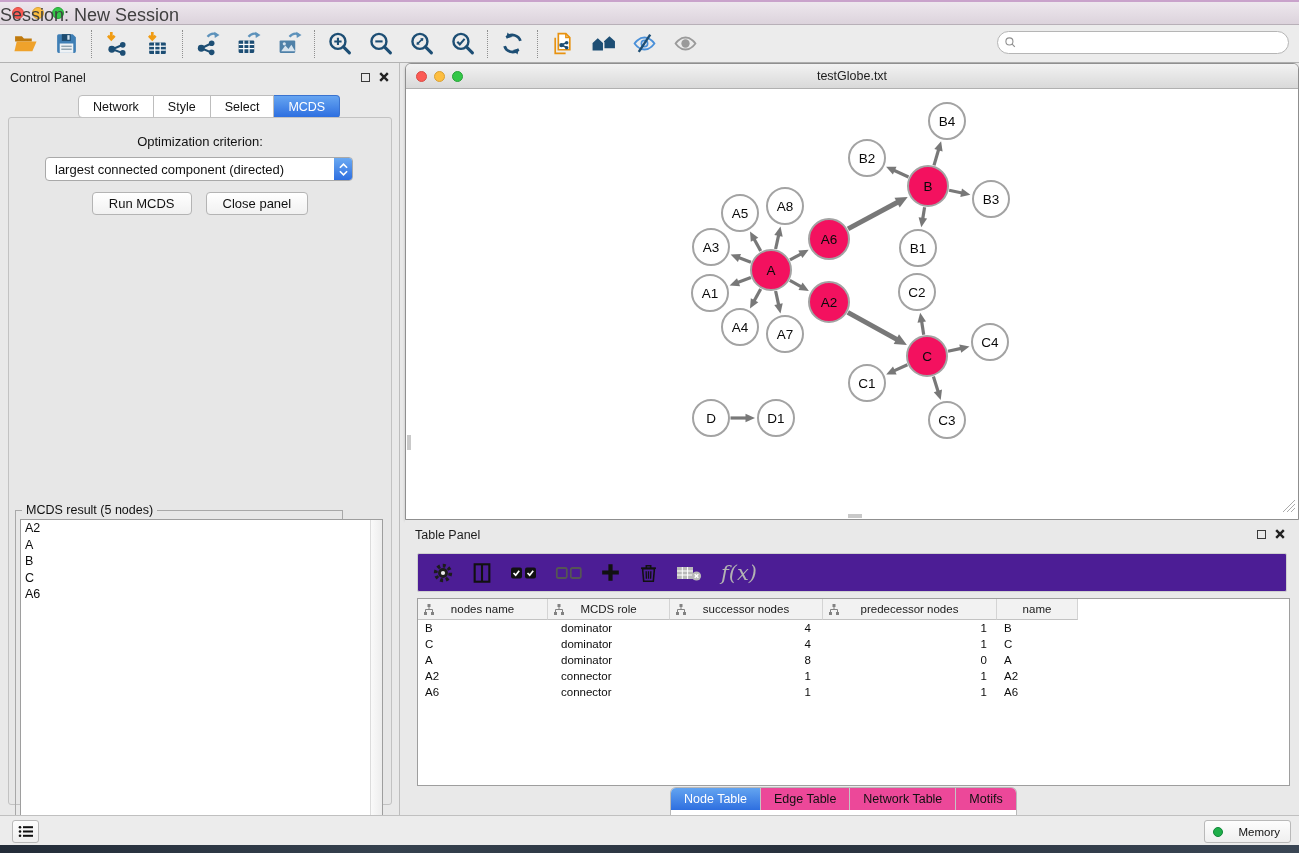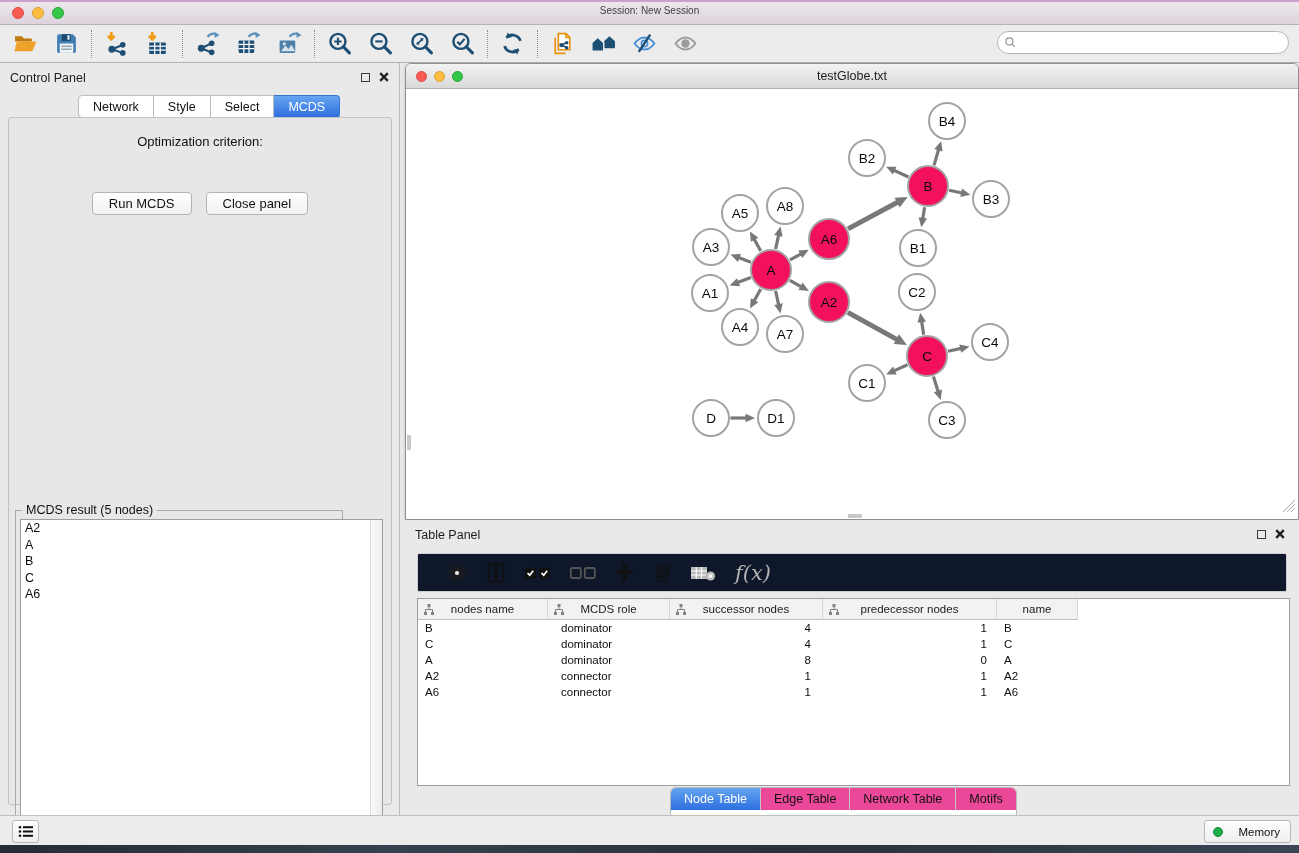--- a/index.html
+++ b/index.html
@@ -9,22 +9,22 @@
 
   
   .titlebar { position:absolute; left:0; top:0; width:1299px; height:25px;
     background:linear-gradient(#efe9ef,#dcd3dc); border-bottom:1px solid #b8b0b8; }
   .titlebar::before { content:""; position:absolute; left:0; top:0; width:100%; height:2px; background:#c9a2cb; }
   .lights { position:absolute; left:12px; top:7px; display:flex; gap:8px; }
   .light { width:12px; height:12px; border-radius:50%; }
   .light.red { background:#fc5a54; border:0.5px solid #d94c45; }
   .light.yellow { background:#fdbe40; border:0.5px solid #d9a133; }
   .light.green { background:#33c748; border:0.5px solid #27a338; }
-  .titlebar .title { position:absolute; left:0; right:0; top:5px; text-align:center;
-    font-size:10px; color:#3f3f3f; }
+  .titlebar .title { position:absolute; left:0; right:0; top:5px; text-align:left;
+    font-size:18px; color:#3f3f3f; }
 
   
   .toolbar { position:absolute; left:0; top:25px; width:1299px; height:38px; background:#ececec;
     border-bottom:1px solid #b2b2b2; display:flex; align-items:center; padding-left:12px; }
   .tb-group { display:flex; align-items:center; gap:14px; }
   .tb-sep { width:0; height:28px; border-left:1px dotted #8f8f8f; margin:0 11px; }
   .tb-icon { width:27px; height:27px; display:flex; align-items:center; justify-content:center; cursor:default; }
   .tb-icon svg { width:25px; height:25px; }
   .search-wrap { position:absolute; right:10px; top:6px; width:292px; height:23px; }
   .search-input { width:100%; height:100%; border:1px solid #b5b5b5; border-radius:12px; background:#fff;
@@ -80,22 +80,22 @@
   .net-titlebar .lights { left:10px; top:7px; gap:7px; }
   .net-titlebar .light { width:11px; height:11px; }
   .net-title { position:absolute; left:0; right:0; top:5px; text-align:center; font-size:12.5px; color:#1d1d1d; }
   .net-canvas { position:absolute; left:0; top:25px; width:892px; height:430px; background:#fff; overflow:hidden; }
   .resize-grip { position:absolute; right:2px; bottom:2px; }
   .edge-grip-left { position:absolute; left:1px; top:371px; width:4px; height:15px; background:#c9c9c9; }
   .edge-grip-bottom { position:absolute; left:442px; bottom:1px; width:14px; height:4px; background:#c9c9c9; }
 
   
   .table-panel { position:absolute; left:405px; top:520px; width:894px; height:295px; background:#e9e9e9; }
-  .tp-toolbar { position:absolute; left:12px; top:33px; width:870px; height:39px; background:#0f172a;
-    border:1px solid #cfcfcf; border-radius:2px; display:flex; align-items:center; padding-left:28px; gap:17px; }
+  .tp-toolbar { position:absolute; left:12px; top:33px; width:870px; height:39px; background:#4c1d95;
+    border:1px solid #cfcfcf; border-radius:2px; display:flex; align-items:center; padding-left:14px; gap:17px; }
   .tp-icon { display:flex; align-items:center; justify-content:center; height:24px; }
   .fx-label { font-family:"DejaVu Serif", serif; font-style:italic; font-size:21px; color:#b3b3b3; padding-left:2px; }
   .data-table { position:absolute; left:12px; top:78px; width:873px; height:188px; background:#fff;
     border:1px solid #9e9e9e; overflow:hidden; }
   .dt-header { display:flex; height:21px; }
   .dt-hcell { position:relative; height:21px; background:#f2f2f2; border-right:1px solid #d4d4d4;
     border-bottom:1px solid #c3c3c3; display:flex; align-items:center; justify-content:center;
     font-size:11.5px; color:#1a1a1a; }
   .dt-hcell .tree-ic { position:absolute; left:5px; top:4px; }
   .dt-row { display:flex; height:16px; }
@@ -323,20 +323,31 @@
       </div>
     </div>
     <div class="cp-tabs" id="cp-tabs">
         <div class="cp-tab">Network</div>
         <div class="cp-tab">Style</div>
         <div class="cp-tab">Select</div>
         <div class="cp-tab active">MCDS</div>
       </div>
     <div class="cp-body">
       <div class="opt-label">Optimization criterion:</div>
+      <div class="dropdown">
+        <div class="dd-text">largest connected component (directed)</div>
+        <div class="dd-stepper">
+          <svg viewBox="0 0 10 6">
+              <path d="M1 5l4-4 4 4" fill="none" stroke="#fff" stroke-width="1.8"></path>
+            </svg>
+          <svg viewBox="0 0 10 6">
+              <path d="M1 1l4 4 4-4" fill="none" stroke="#fff" stroke-width="1.8"></path>
+            </svg>
+        </div>
+      </div>
       <div class="cp-buttons">
         <div class="btn">Run MCDS</div>
         <div class="btn">Close panel</div>
       </div>
       <div class="mcds-fieldset">
         <div class="mcds-legend">MCDS result (5 nodes)</div>
         <div class="mcds-list" id="mcds-list">
           <div class="mcds-scroll"></div>
         <div class="mcds-item">A2</div>
             <div class="mcds-item">A</div>

